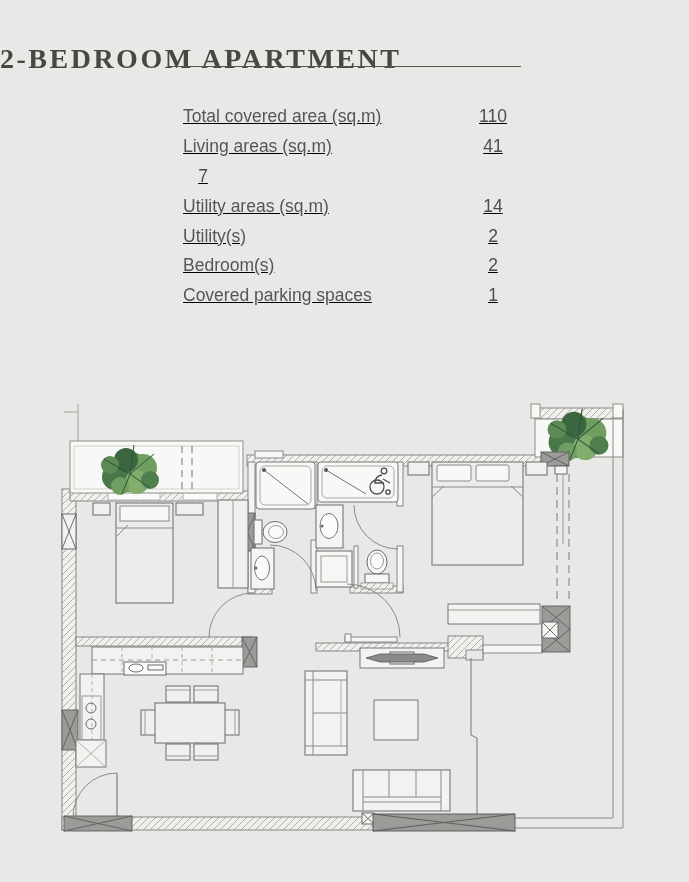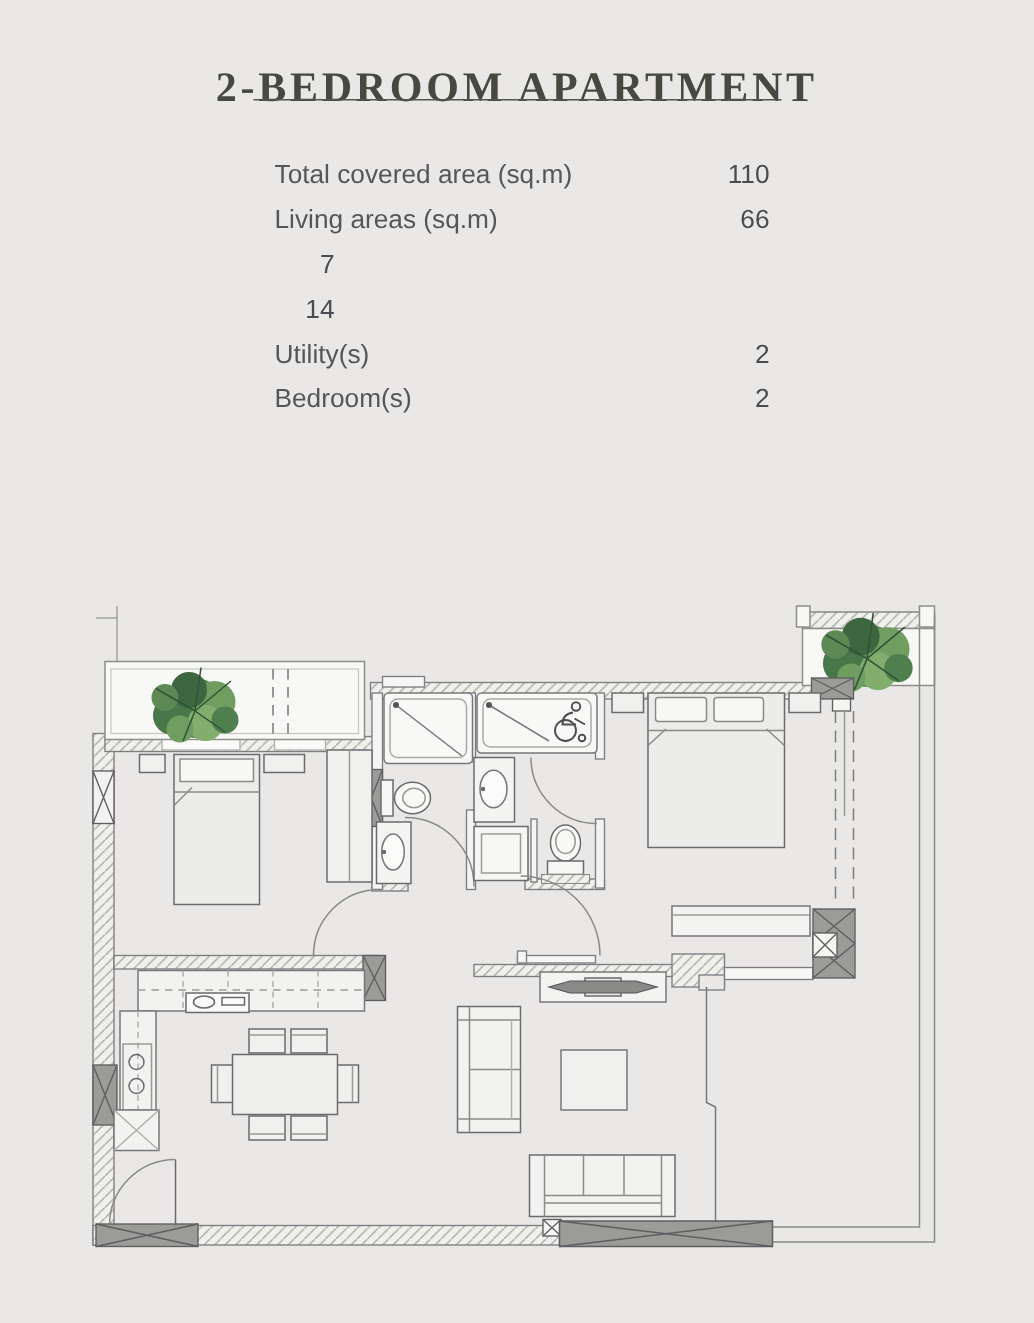--- a/index.html
+++ b/index.html
@@ -5,76 +5,80 @@
   html,body{margin:0;padding:0;}
   body{
     width:689px;height:882px;
     background:#e9e8e6;
     font-family:"Liberation Sans", sans-serif;
     position:relative;
     overflow:hidden;
   }
   .page-title{
     position:absolute;top:24px;left:0;width:689px;
-    text-align:center;
     font-family:"Liberation Serif", serif;
     font-weight:700;
     font-size:28px;
     letter-spacing:2.5px;
     color:#474941;
   }
   .title-underline{
     position:absolute;top:66px;left:50%;
     transform:translateX(-50%);
     width:352px;height:0;
     border-top:1.6px solid #53544c;
   }
   .specs{
-    position:absolute;top:102px;left:183px;width:330px;
+    position:absolute;top:102px;left:183px;width:330px;text-decoration:underline;
   }
   .spec-row{
     display:flex;justify-content:space-between;align-items:center;
     height:29.8px;
     font-size:17.5px;
   }
   .spec-label{color:#55565a;}
-  .spec-value{color:#4b4c52;text-align:right;min-width:40px;}
+  .spec-value{color:#4b4c52;text-align:center;min-width:40px;}
   .plan-wrap{
     position:absolute;top:0;left:0;width:689px;height:882px;
     pointer-events:none;
   }
 </style>
 </head>
 <body>
 
 <h1 class="page-title">2-BEDROOM APARTMENT</h1>
 <div class="title-underline"></div>
 
 <div class="specs">
   <div class="spec-row">
     <span class="spec-label">Total covered area (sq.m)</span>
     <span class="spec-value">110</span>
   </div>
   <div class="spec-row">
     <span class="spec-label">Living areas (sq.m)</span>
-    <span class="spec-value">66</span>
+    <span class="spec-value">41</span>
   </div>
   <div class="spec-row">
     <span class="spec-value">7</span>
   </div>
   <div class="spec-row">
+    <span class="spec-label">Utility areas (sq.m)</span>
     <span class="spec-value">14</span>
   </div>
   <div class="spec-row">
     <span class="spec-label">Utility(s)</span>
     <span class="spec-value">2</span>
   </div>
   <div class="spec-row">
     <span class="spec-label">Bedroom(s)</span>
     <span class="spec-value">2</span>
+  </div>
+  <div class="spec-row">
+    <span class="spec-label">Covered parking spaces</span>
+    <span class="spec-value">1</span>
   </div>
 </div>
 
 <div class="plan-wrap">
 <svg width="689" height="882" viewBox="0 0 689 882" xmlns="http://www.w3.org/2000/svg">
   <defs>
     <pattern id="hatch" patternUnits="userSpaceOnUse" width="7" height="7">
       <rect width="7" height="7" fill="#f0f0ed"></rect>
       <path d="M0 7 L7 0" stroke="#a8a8a2" stroke-width="0.9"></path>
     </pattern>

